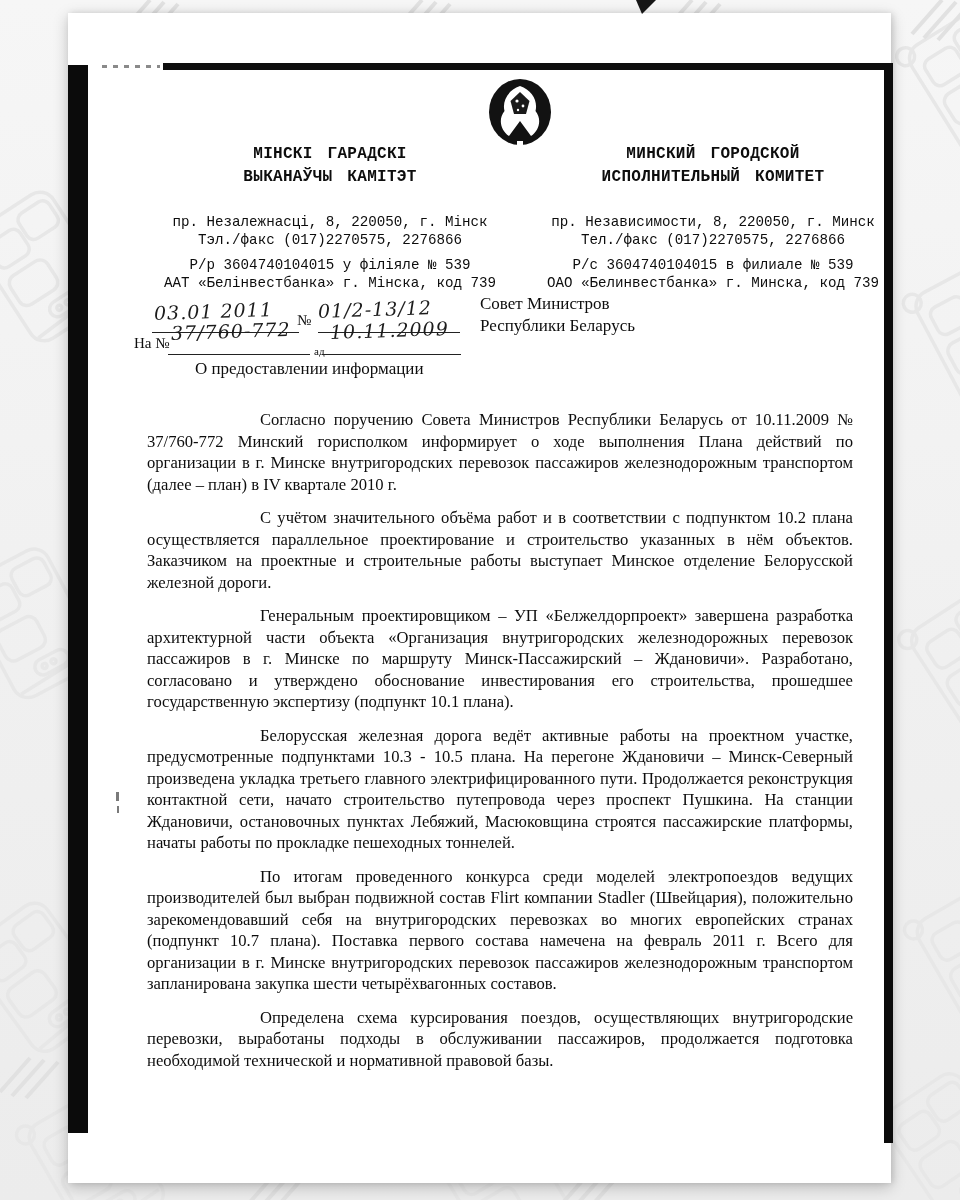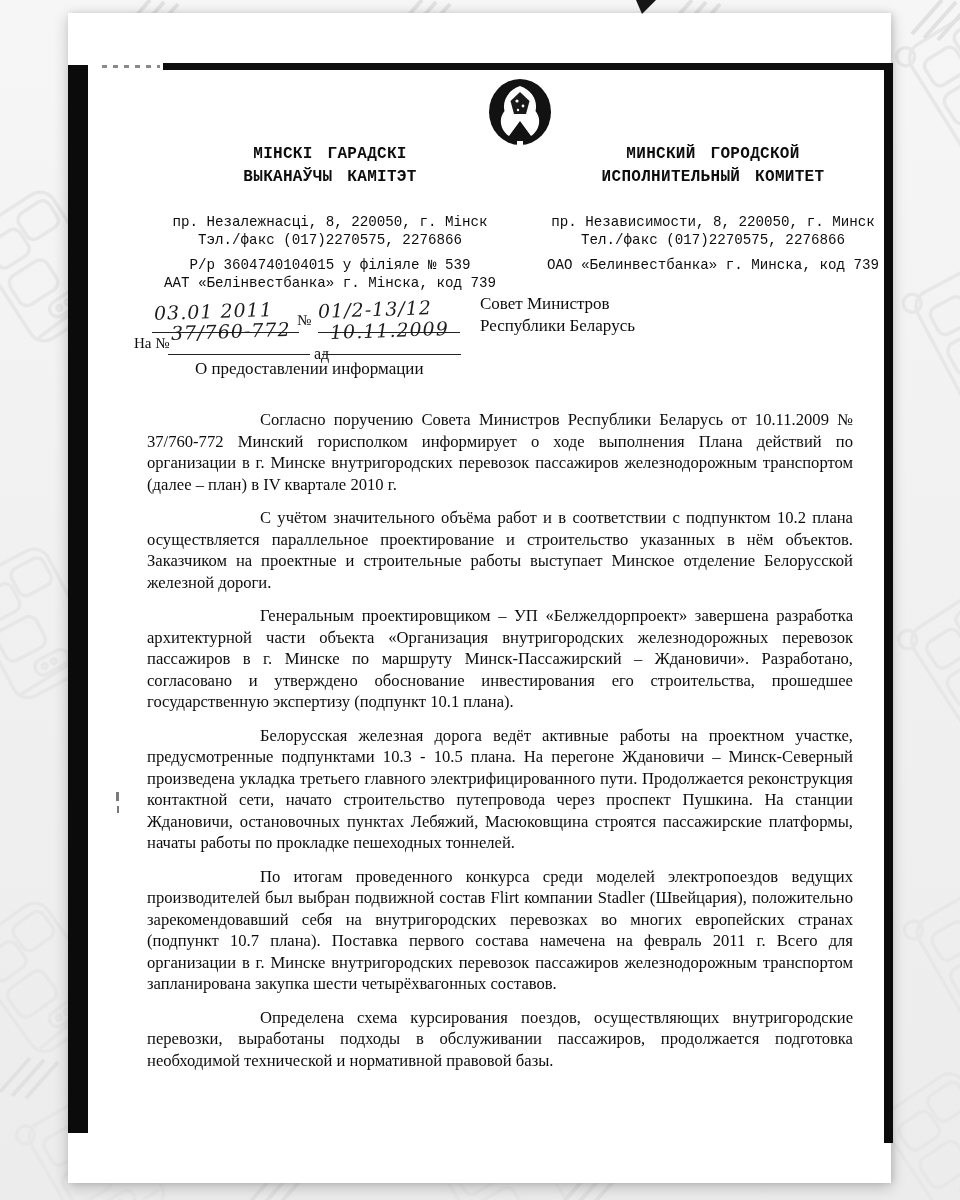--- a/index.html
+++ b/index.html
@@ -25,21 +25,21 @@
 
   
   .lh{position:absolute;top:130px;width:340px;text-align:center;font-family:Liberation Mono, monospace;}
   .lh-left{left:92px;} .lh-right{left:475px;}
   .lh-title{font-weight:bold;font-size:16px;line-height:23px;word-spacing:5px;letter-spacing:.3px;}
   .lh-addr{margin-top:24px;font-size:14.2px;line-height:18px;}
   .lh-bank{margin-top:7px;font-size:14.2px;line-height:18px;}
 
   
   .printed-small{position:absolute;font-size:15px;}
-  .printed-tiny{position:absolute;font-size:16px;}
+  .printed-tiny{position:absolute;font-size:11px;}
   .hw{position:absolute;font-family:"DejaVu Serif", serif;font-style:italic;
     font-size:19px;letter-spacing:1px;color:#1c1c1c;white-space:nowrap;transform:rotate(-2deg);}
   .u{position:absolute;border-bottom:1.6px solid #222;height:0;}
 
   .addressee{position:absolute;left:412px;top:280px;font-size:17px;line-height:22px;}
   .subject{position:absolute;left:127px;top:346px;font-size:17px;}
 
   .body-text{position:absolute;left:67px;top:384px;width:730px;
     font-size:16.6px;line-height:21.5px;text-align:justify;}
   .body-text p{margin:12px;text-indent:113px;}
@@ -126,20 +126,21 @@
   <div class="lh lh-right">
     <div class="lh-title">
       <div>МИНСКИЙ ГОРОДСКОЙ</div>
       <div>ИСПОЛНИТЕЛЬНЫЙ КОМИТЕТ</div>
     </div>
     <div class="lh-addr">
       <div>пр. Независимости, 8, 220050, г. Минск</div>
       <div>Тел./факс (017)2270575, 2276866</div>
     </div>
     <div class="lh-bank">
+      <div>Р/с 3604740104015 в филиале № 539</div>
       <div>ОАО «Белинвестбанка» г. Минска, код 739</div>
     </div>
   </div>
 
   <div>
     <span class="hw" style="left:86px;top:287px;">03.01 2011</span>
     <span class="u" style="left:84px;top:319px;width:147px;"></span>
     <span class="printed-small" style="left:229px;top:299px;">№</span>
     <span class="hw" style="left:250px;top:285px;">01/2-13/12</span>
     <span class="u" style="left:250px;top:319px;width:142px;"></span>

